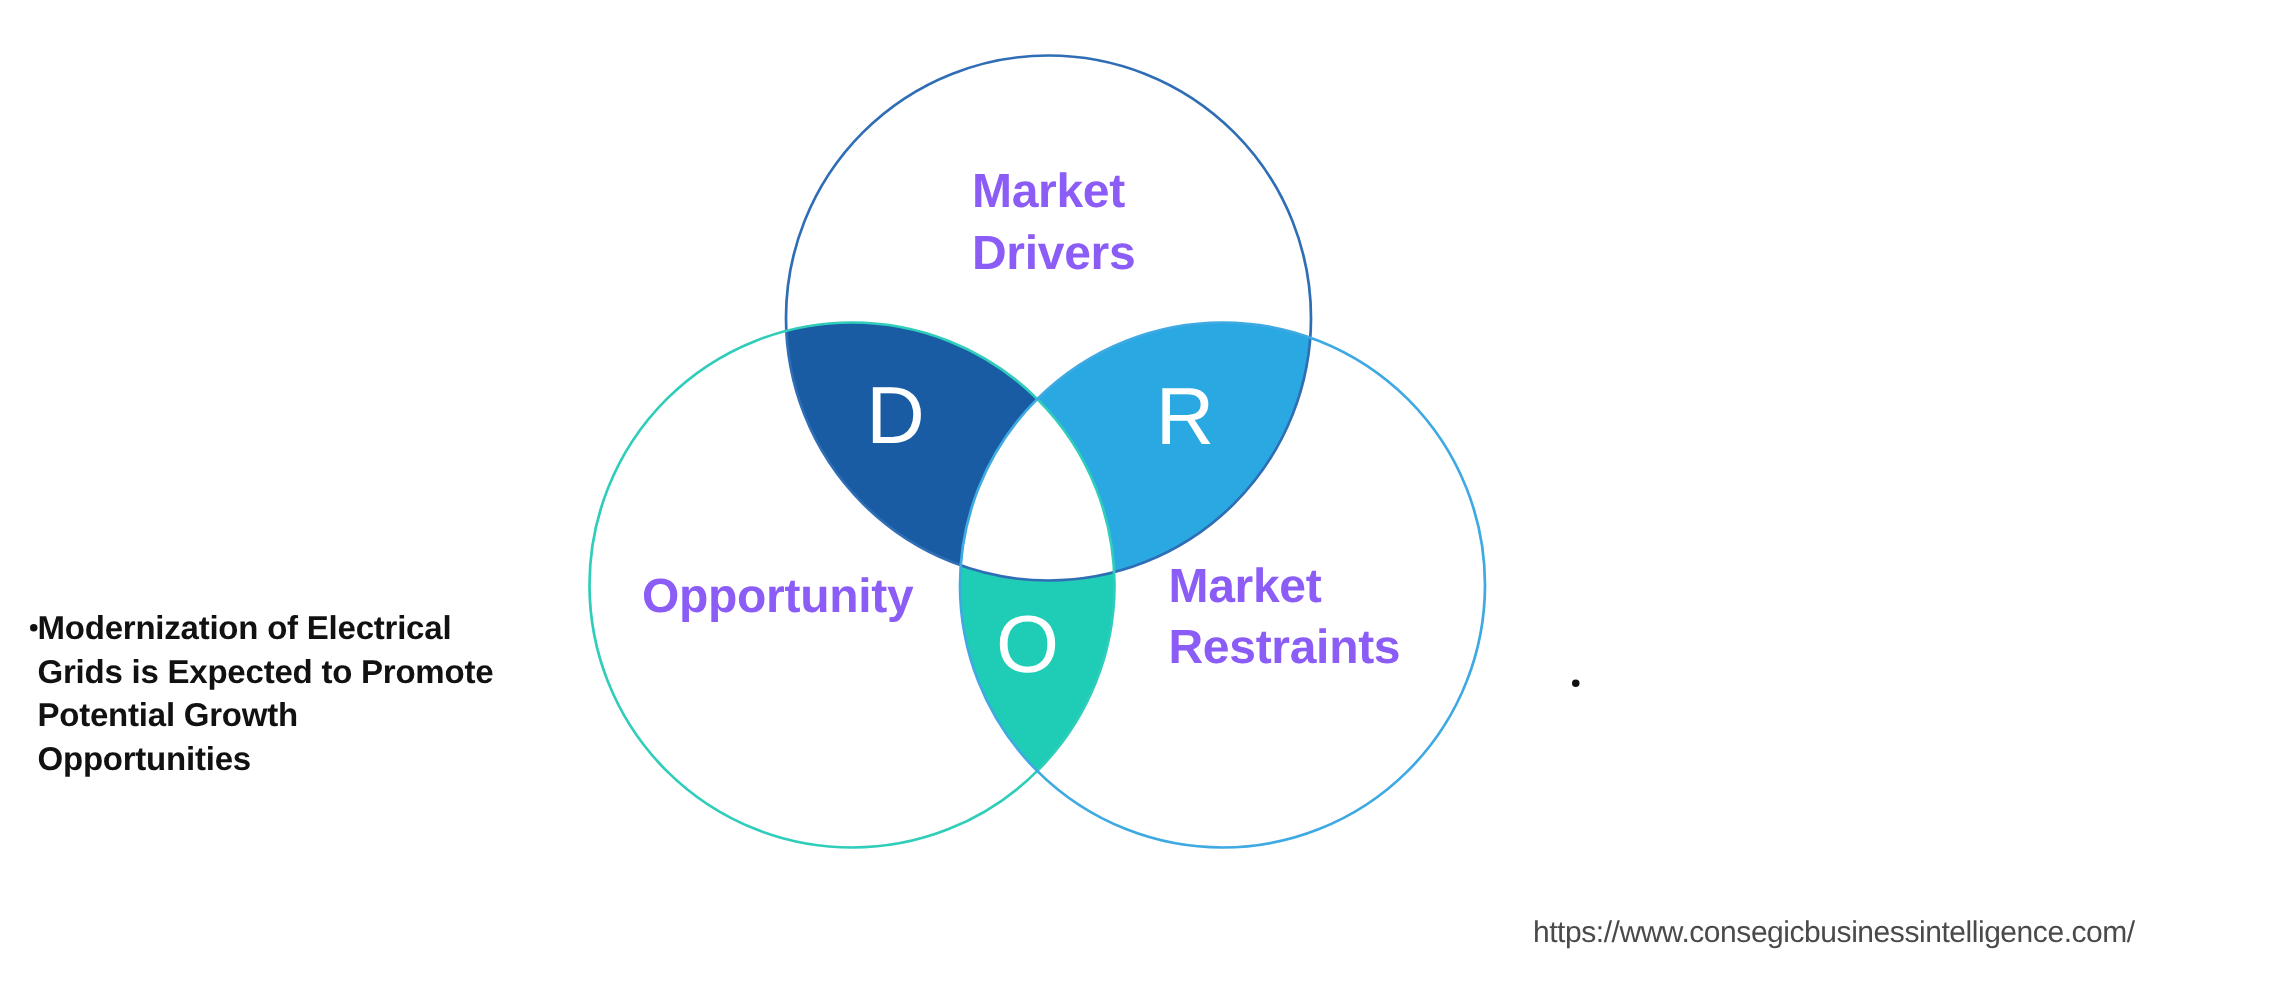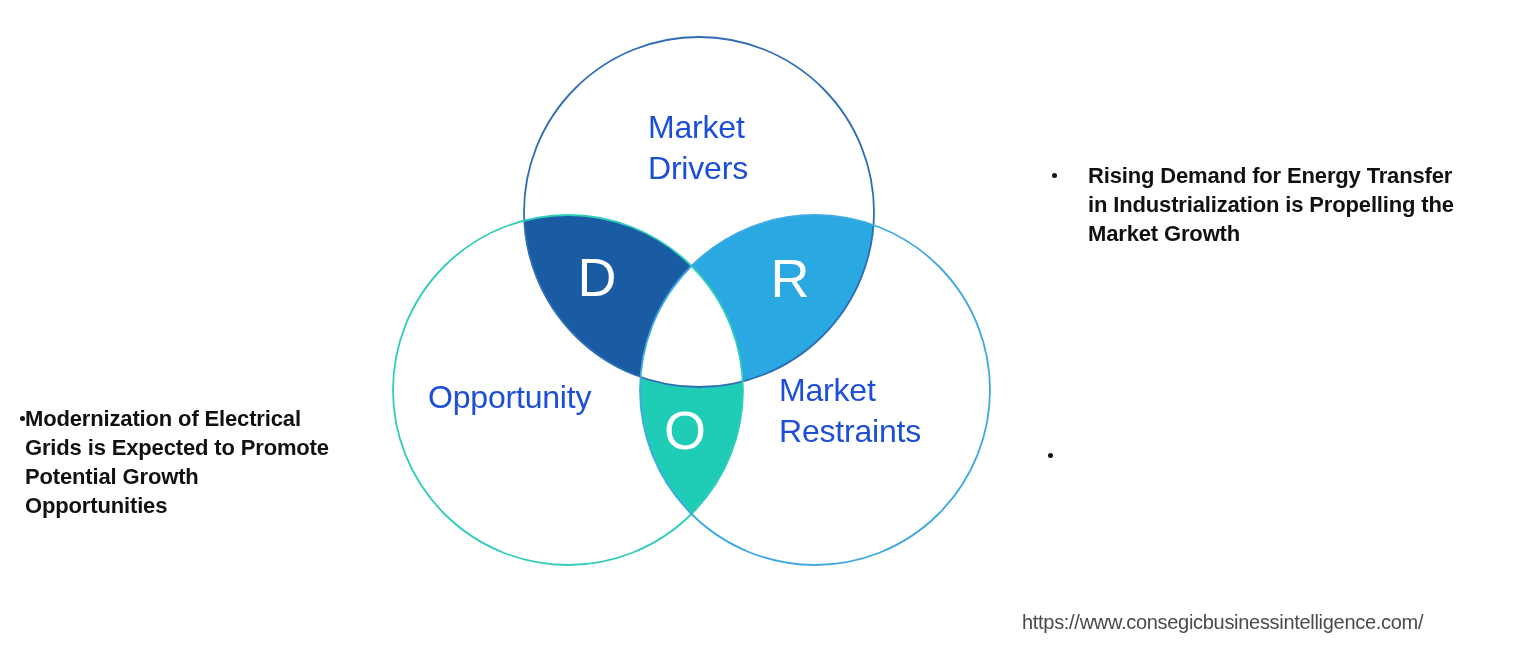--- a/index.html
+++ b/index.html
@@ -9,25 +9,26 @@
     width: 1529px;
     height: 660px;
     background: #ffffff;
     font-family: "Liberation Sans", "DejaVu Sans", sans-serif;
     overflow: hidden;
   }
   .venn-svg { position: absolute; left: 0; top: 0; }
 
   .venn-label {
     position: absolute;
-    color: #1d4ed8;
+    color: #8b5cf6;
     font-size: 32px;
     line-height: 41px;
     white-space: pre-line;
     letter-spacing: -0.2px;
+    font-weight: bold;
   }
   .venn-letter {
     position: absolute;
     width: 60px;
     height: 58px;
     color: #ffffff;
     font-size: 54px;
     line-height: 58px;
     text-align: center;
     font-weight: 400;
@@ -112,26 +113,20 @@
 
   <div class="venn-label" style="left:779px; top:370px;">Market
 Restraints</div>
 
   <div class="venn-letter" style="left:567px; top:248px;">D</div>
 
   <div class="venn-letter" style="left:760px; top:249px;">R</div>
 
   <div class="venn-letter" style="left:655px; top:401px;">O</div>
 
-  <div class="bullet-item right-top" style="left:1052px; top:161px; width:440px;">
-    <span class="bullet-dot"></span>
-    <span class="bullet-text">Rising Demand for Energy Transfer
-in Industrialization is Propelling the
-Market Growth</span>
-  </div>
 
   <div class="bullet-item right-bot" style="left:1048px; top:441px; width:420px;">
     <span class="bullet-dot"></span>
   </div>
 
   <div class="bullet-item left-side" style="left:20px; top:404px; width:380px;">
     <span class="bullet-dot"></span>
     <span class="bullet-text">Modernization of Electrical
 Grids is Expected to Promote
 Potential Growth

